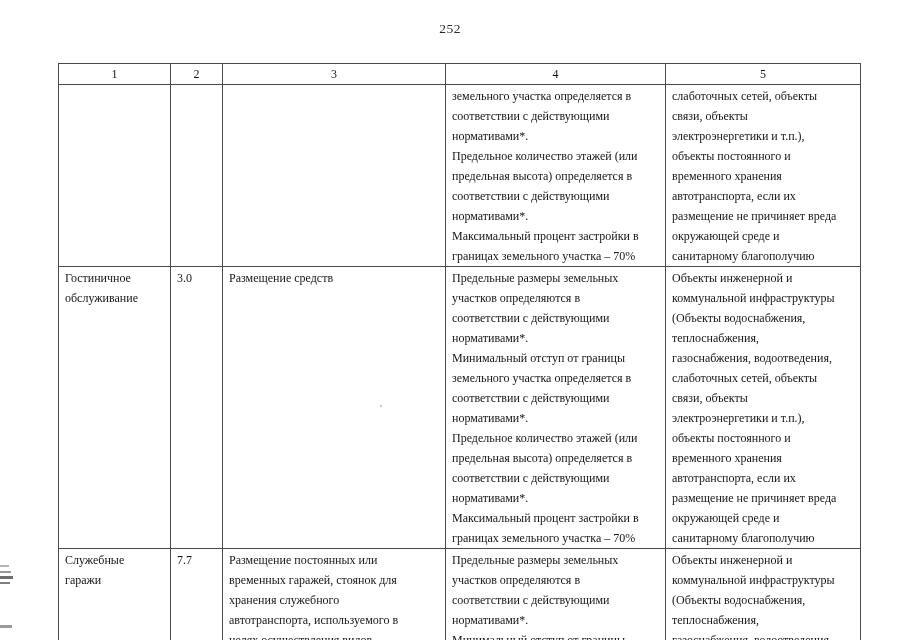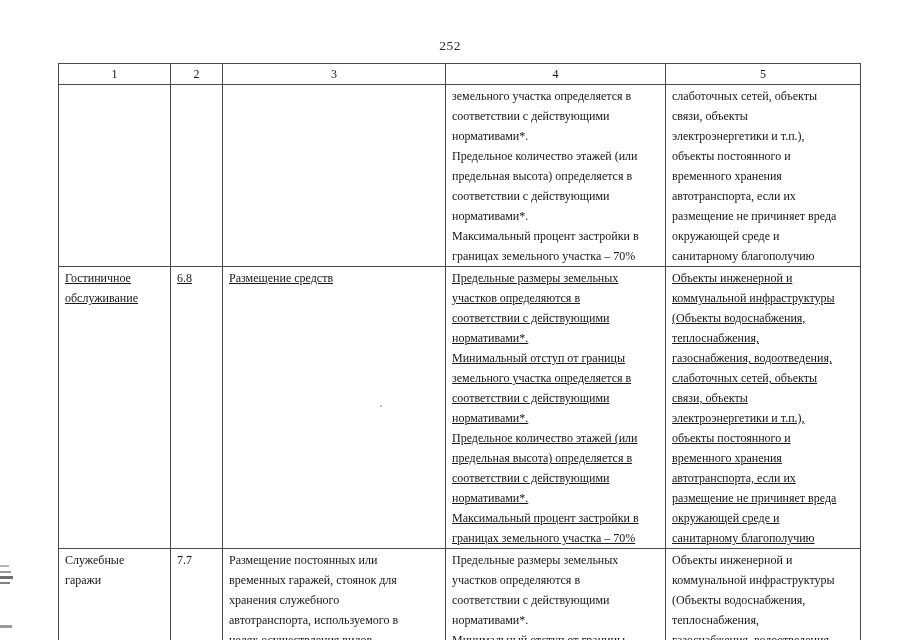--- a/index.html
+++ b/index.html
@@ -10,21 +10,21 @@
   body {
     position: relative;
     width: 905px;
     height: 640px;
     overflow: hidden;
     font-family: "Liberation Serif", serif;
     color: #161616;
   }
   .page-number {
     position: absolute;
-    top: 38px;
+    top: 21px;
     left: 0;
     width: 900px;
     text-align: center;
     font-size: 13.5px;
     color: #2a2a2a;
     letter-spacing: 0.5px;
   }
   table.doc-table {
     position: absolute;
     left: 58px;
@@ -44,21 +44,21 @@
     box-sizing: border-box;
   }
   table.doc-table td.hcell {
     text-align: center;
     padding: 2px 0 1px 0;
     height: 21px;
     white-space: normal;
     line-height: 16px;
   }
   tr.row-cont  td { height: 132px; }
-  tr.row-hotel td { height: 204px; text-decoration: underline; }
+  tr.row-hotel td { height: 204px; }
   tr.row-garage td { height: 153px; }
   .artifact {
     position: absolute;
     background: #8a8a8a;
   }
   .a1 { left: 0; top: 565px; width: 9px;  height: 2px; background:#b5b5b5; }
   .a2 { left: 0; top: 571px; width: 11px; height: 2px; background:#9a9a9a; }
   .a3 { left: 0; top: 576px; width: 13px; height: 3px; background:#6f6f6f; }
   .a4 { left: 0; top: 582px; width: 10px; height: 2px; background:#7f7f7f; }
   .a5 { left: 0; top: 625px; width: 12px; height: 3px; background:#9a9a9a; }
@@ -110,21 +110,21 @@
 объекты постоянного и
 временного хранения
 автотранспорта, если их
 размещение не причиняет вреда
 окружающей среде и
 санитарному благополучию</td>
   </tr>
   <tr class="row-hotel">
     <td>Гостиничное
 обслуживание</td>
-    <td>6.8</td>
+    <td>3.0</td>
     <td>Размещение средств</td>
     <td>Предельные размеры земельных
 участков определяются в
 соответствии с действующими
 нормативами*.
 Минимальный отступ от границы
 земельного участка определяется в
 соответствии с действующими
 нормативами*.
 Предельное количество этажей (или

